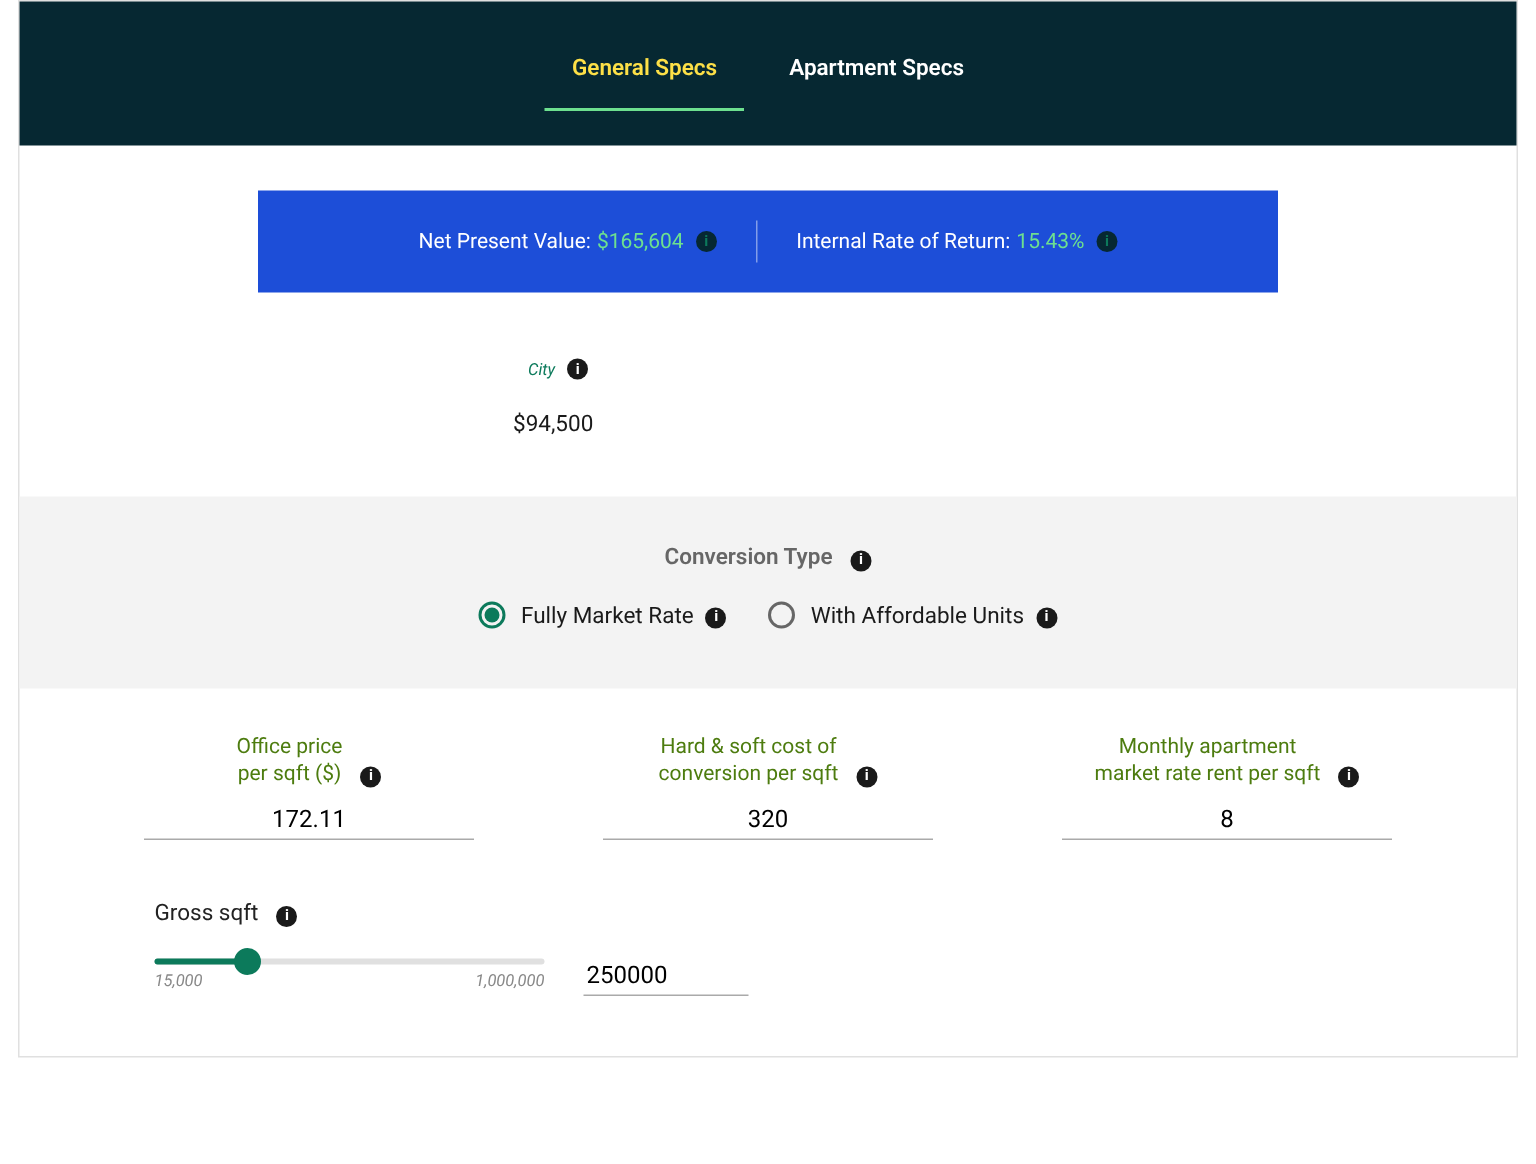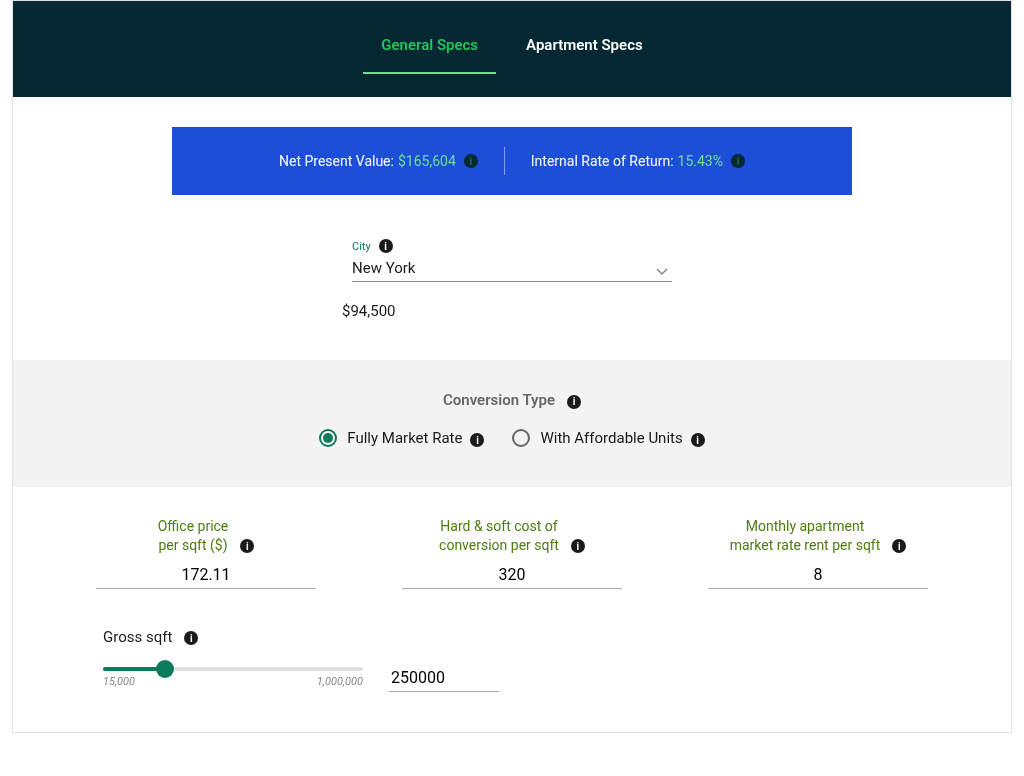--- a/index.html
+++ b/index.html
@@ -27,21 +27,21 @@
   .tab {
     color: #fff;
     font-size: 15px;
     font-weight: 600;
     padding: 12px 18px 18px 18px;
     margin: 0 6px;
     cursor: pointer;
     border-bottom: 2px solid transparent;
   }
   .tab.active {
-    color: #22c55e;
+    color: #fde047;
     border-bottom: 2px solid #6de08f;
     text-align: right;
   }
   .metrics-bar {
     background: #1d4ed8;
     color: #fff;
     width: 680px;
     margin: 30px auto 0 auto;
     display: flex;
     justify-content: center;
@@ -78,20 +78,21 @@
   .info-icon.dark { background: #1a1a1a; color: #fff; }
   .city-section {
     width: 320px;
     margin: 44px auto 0;
     text-align: left;
   }
   .city-label-row { display:flex; align-items:center; }
   .city-label {
     font-size: 11px;
     color: #0c7a5b;
+    font-style: italic;
   }
   .city-select {
     border: none;
     border-bottom: 1px solid #888;
     font-size: 15px;
     padding: 6px 0 4px 0;
     width: 100%;
     background: transparent;
     color: #1a1a1a;
     font-family: inherit;
@@ -262,28 +263,20 @@
       <span class="metric-value">15.43%</span>
       <span class="info-icon">i</span>
     </div>
   </div>
 
   <div class="city-section">
     <div class="city-label-row">
       <span class="city-label">City</span>
       <span class="info-icon dark">i</span>
     </div>
-    <div class="city-select-wrap">
-      <input class="city-select" readonly="" value="New York" style="">
-      <span class="chevron">
-        <svg width="12" height="8" viewBox="0 0 12 8">
-            <path d="M1 1 L6 6 L11 1" stroke="#888" stroke-width="1.5" fill="none"></path>
-          </svg>
-      </span>
-    </div>
   </div>
 
   <div class="ami-row">
     <div class="ami-value">$94,500</div>
   </div>
 
   <div class="conversion-band">
     <div>
       <span class="conversion-title">Conversion Type</span>
       <span class="info-icon dark">i</span>

